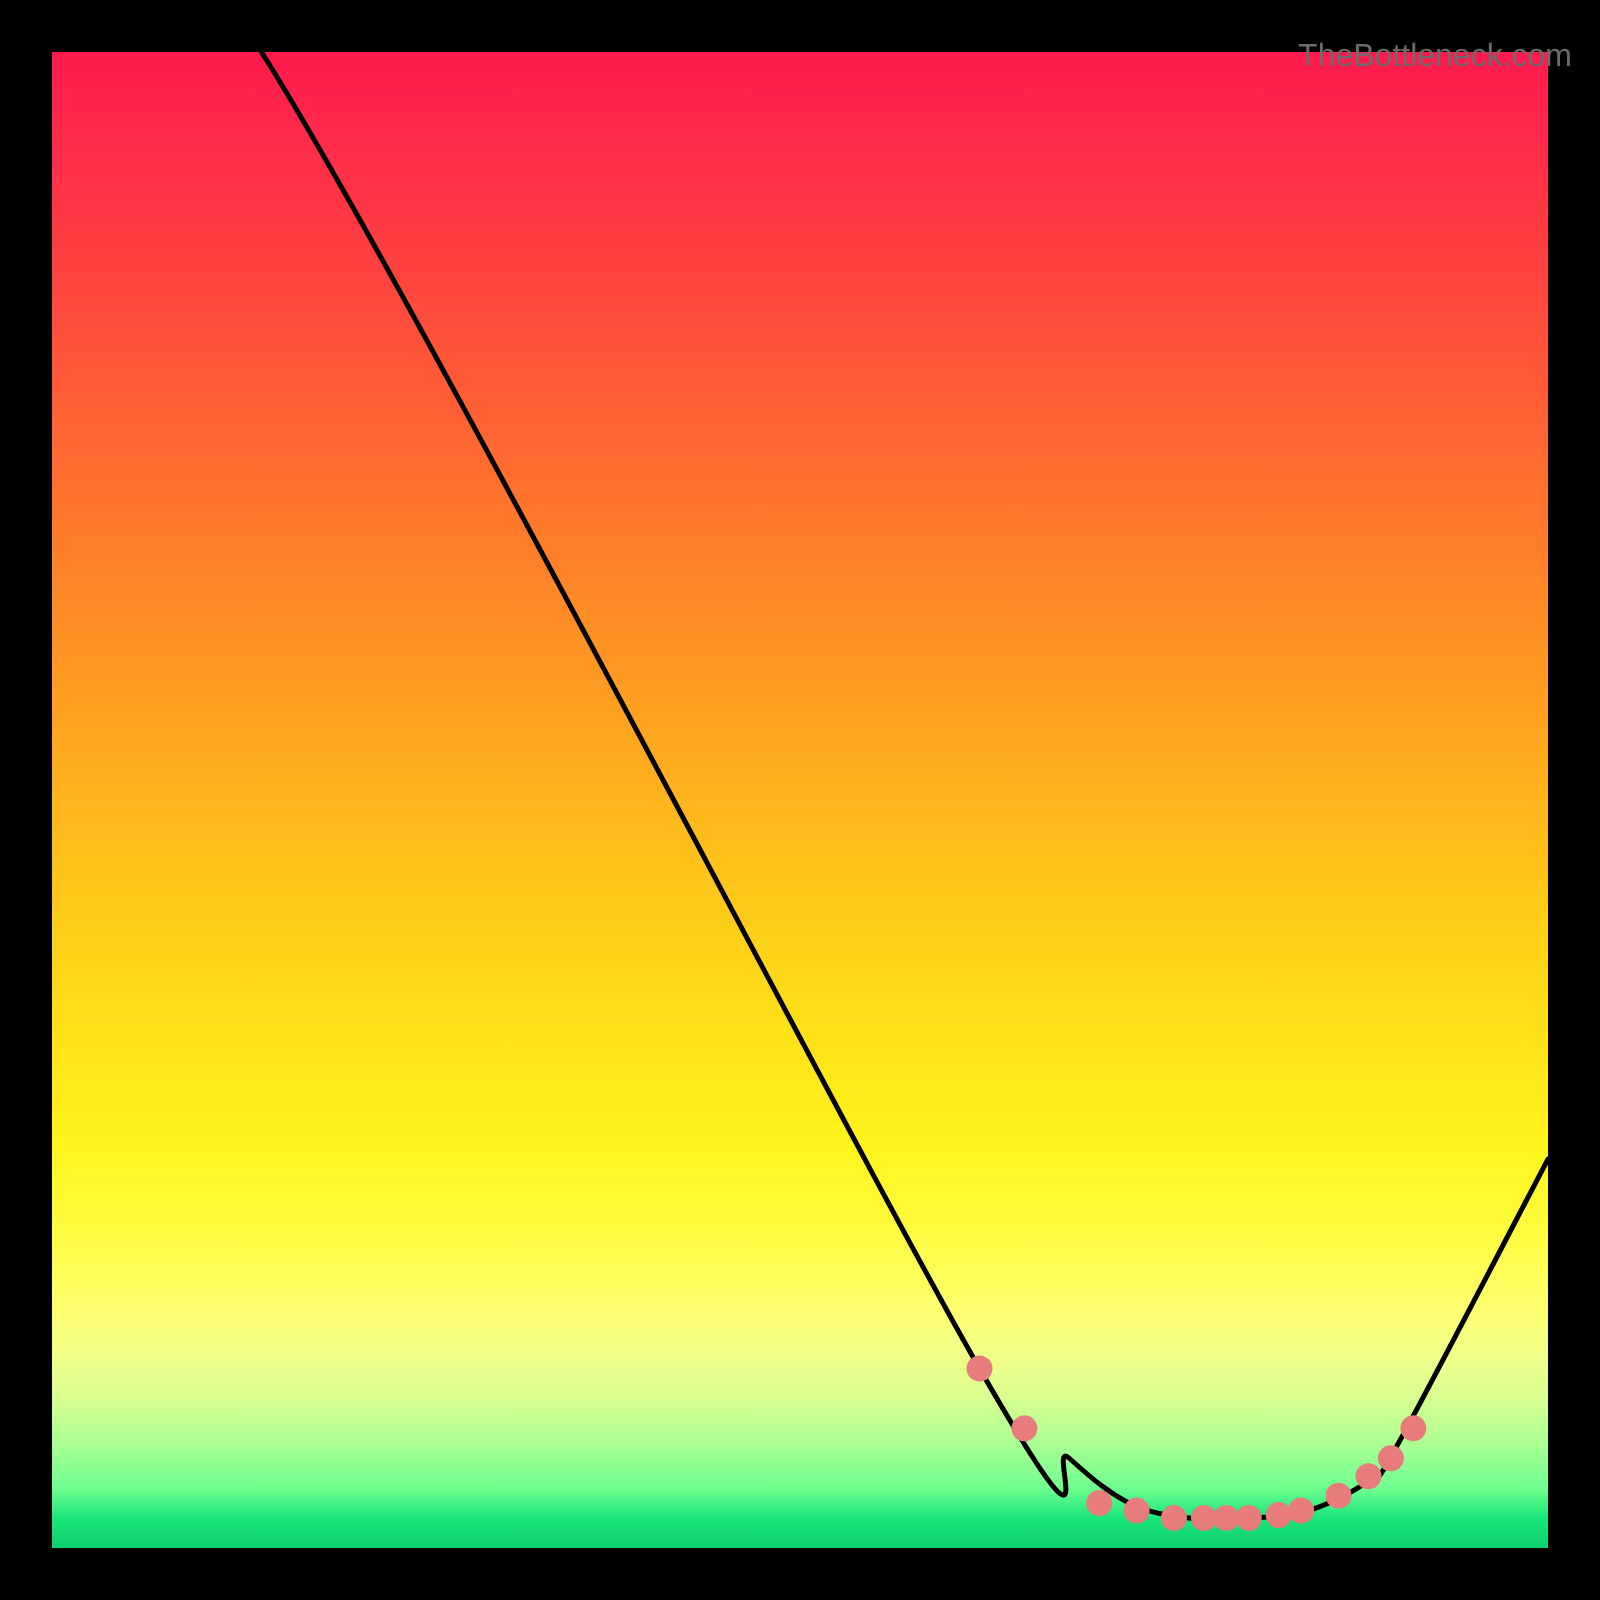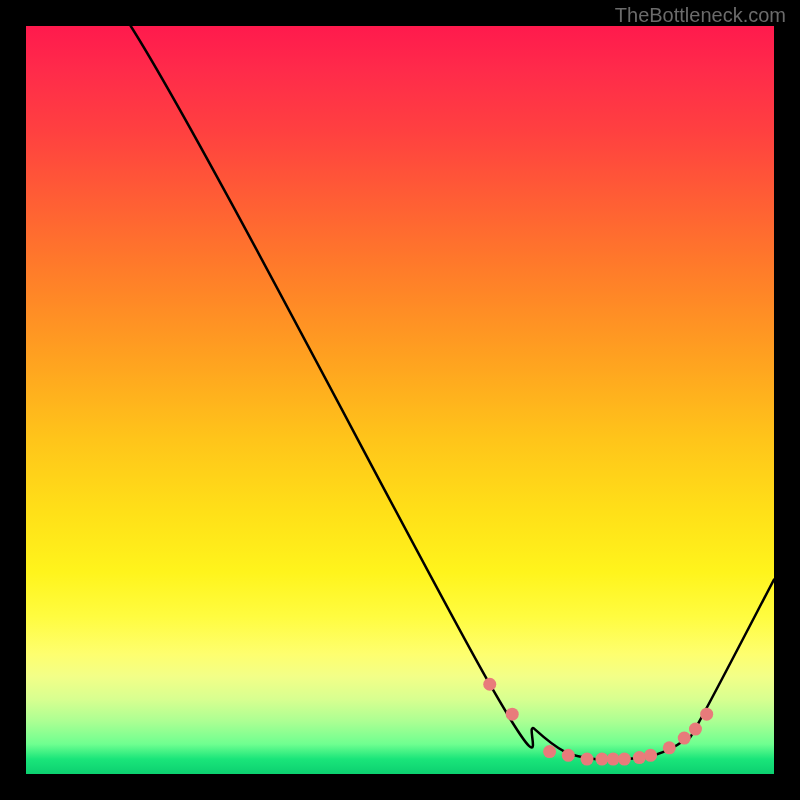--- a/index.html
+++ b/index.html
@@ -6,24 +6,24 @@
   body {
     width: 800px;
     height: 800px;
     background: #000;
     position: relative;
     font-family: Arial, sans-serif;
     overflow: hidden;
   }
   .watermark {
     position: absolute;
-    top: 4px;
+    top: 20px;
     right: 14px;
     color: #6b6b6b;
-    font-size: 20px;
+    font-size: 16px;
     font-weight: 500;
     z-index: 10;
   }
   .plot-area {
     position: absolute;
     left: 26px;
     top: 26px;
     width: 748px;
     height: 748px;
   }

